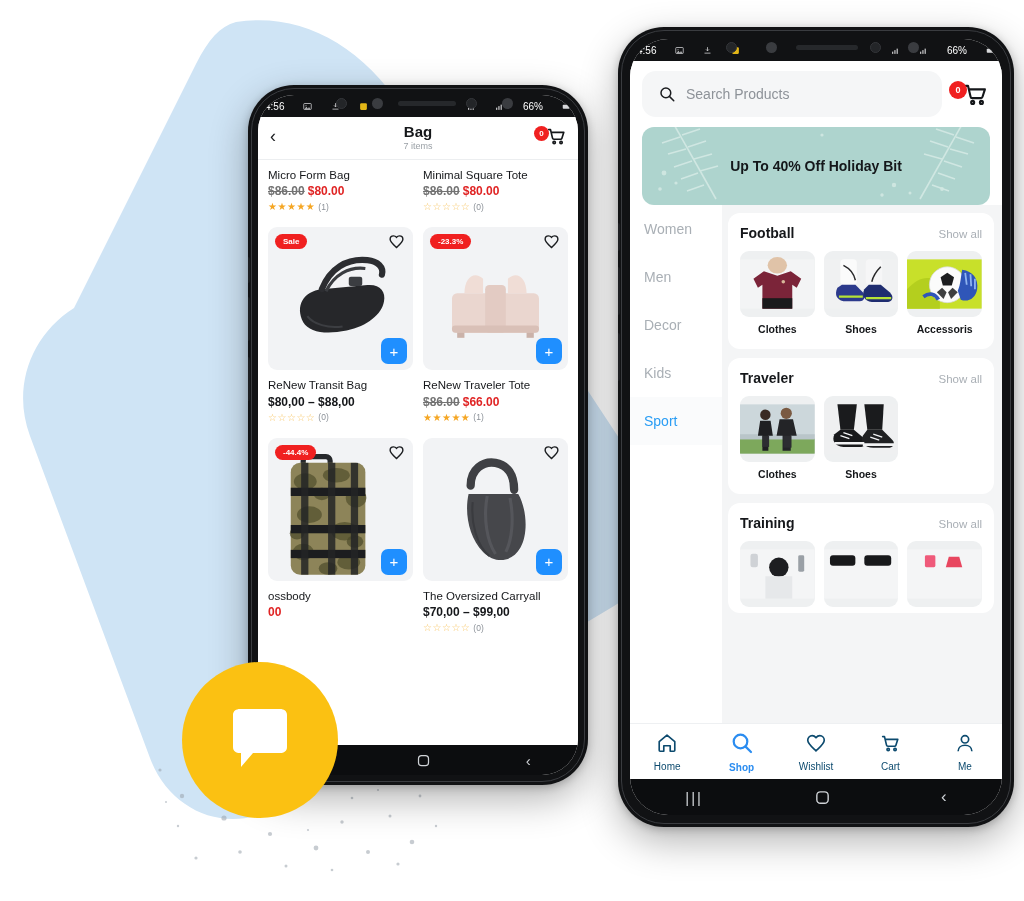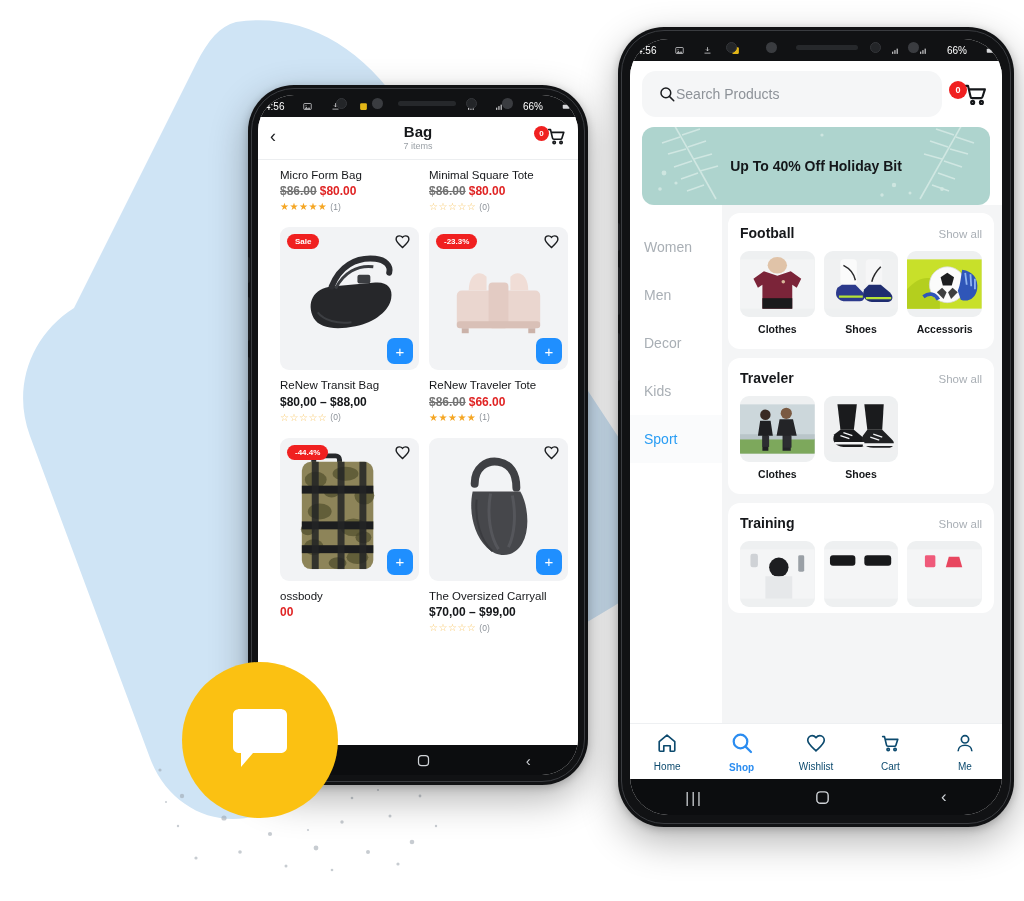--- a/index.html
+++ b/index.html
@@ -66,21 +66,21 @@
   .bag-back { position: absolute; left: 12px; top: 10px; font-size: 18px; color: #1b1d20; line-height: 1; }
   .bag-title { text-align: center; font-size: 15px; font-weight: 600; color: #15171a; }
   .bag-sub { text-align: center; font-size: 9px; color: #9aa0a6; margin-top: 1px; }
   .cart-wrap { position: absolute; right: 10px; top: 8px; width: 34px; height: 22px; }
   .cart-badge {
     position: absolute; left: 0; top: 1px; width: 15px; height: 15px; border-radius: 50%;
     background: #f02020; color: #fff; font-size: 8px; font-weight: 700;
     display: flex; align-items: center; justify-content: center; z-index: 2;
   }
 
-  .prod-scroll { flex: 1 1 auto; overflow: hidden; background: #fff; padding-left: 12px; }
+  .prod-scroll { flex: 1 1 auto; overflow: hidden; background: #fff; }
   .prod-grid { display: grid; grid-template-columns: 1fr 1fr; gap: 0 10px; padding: 0 10px; }
   .pcell { padding-top: 8px; }
   .ptitle { font-size: 11.5px; color: #15171a; line-height: 1.25; white-space: nowrap; }
   .pprice { font-size: 12px; font-weight: 700; margin-top: 2px; }
   .pold { color: #737373; text-decoration: line-through; font-weight: 700; margin-right: 3px; }
   .pnew { color: #e02424; }
   .prange { color: #15171a; font-weight: 700; font-size: 12px; margin-top: 2px; }
   .prate { margin-top: 3px; font-size: 9px; display: flex; align-items: center; gap: 3px; }
   .stars { color: #f5a623; letter-spacing: .5px; font-size: 10px; }
   .stars.empty { color: #f7c76a; }
@@ -103,39 +103,39 @@
   .prodart { position: absolute; inset: 0; }
 
   
   #phoneRight { left: 618px; top: 27px; width: 396px; height: 800px; z-index: 6; }
   #phoneRight .screen { left: 12px; top: 12px; width: 372px; height: 776px; border-radius: 38px; }
 
   .search-wrap { padding: 10px 12px 8px; background: #fff; flex: 0 0 auto; position: relative; }
   .search-row { display: flex; align-items: center; gap: 8px; }
   .search-box {
     flex: 1 1 auto; height: 46px; background: #f5f6f7; border-radius: 14px;
-    display: flex; align-items: center; padding: 0 16px;
+    display: flex; align-items: center; gap: 10px; padding: 0 16px;
   }
   .search-ph { font-size: 14px; color: #8d9298; }
   .cart-wrap2 { position: relative; width: 40px; height: 28px; flex: 0 0 auto; }
   .cart-badge2 {
     position: absolute; left: -1px; top: 1px; width: 18px; height: 18px; border-radius: 50%;
     background: #f02020; color: #fff; font-size: 9px; font-weight: 700;
     display: flex; align-items: center; justify-content: center; z-index: 2;
   }
 
   .promo {
     margin: 2px 12px 0; height: 78px; border-radius: 12px; background: #aed4ce;
     position: relative; overflow: hidden; display: flex; align-items: center; justify-content: center;
     flex: 0 0 auto;
   }
   .promo-txt { font-size: 14px; font-weight: 700; color: #14171a; z-index: 2; }
 
   .shop-body { flex: 1 1 auto; display: flex; background: #f4f5f6; overflow: hidden; }
-  .cat-rail { width: 92px; background: #fff; flex: 0 0 auto; padding-top: 18px; }
+  .cat-rail { width: 92px; background: #fff; flex: 0 0 auto; }
   .cat-item {
     padding: 16px 0 16px 14px; font-size: 14px; color: #a9afb5;
   }
   .cat-item.active { color: #2a9df4; background: #fafbfc; }
 
   .cat-content { flex: 1 1 auto; padding: 8px 8px 0 6px; overflow: hidden; }
   .sec-card { background: #fff; border-radius: 12px; padding: 12px 12px 14px; margin-bottom: 9px; }
   .sec-head { display: flex; align-items: baseline; justify-content: space-between; }
   .sec-title { font-size: 14px; font-weight: 700; color: #15171a; }
   .sec-all { font-size: 11.5px; color: #a9afb5; }

